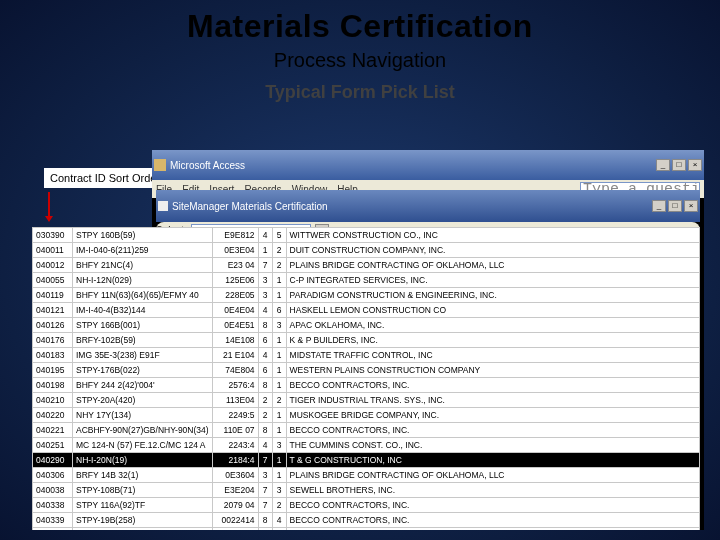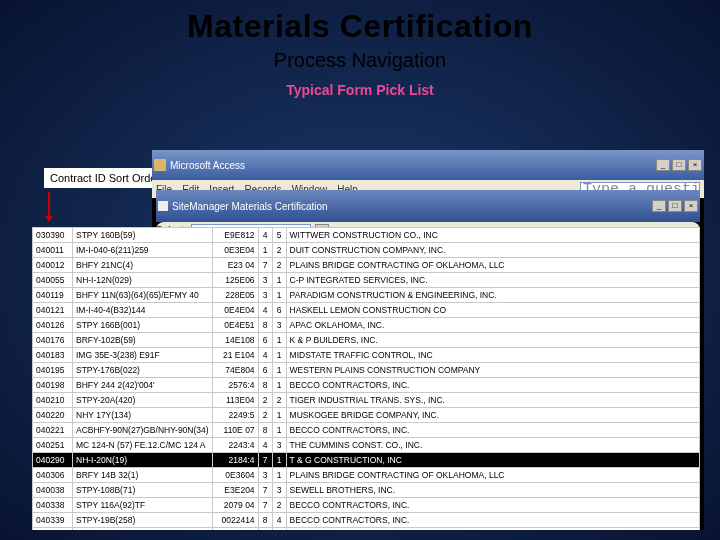--- a/index.html
+++ b/index.html
@@ -4,21 +4,21 @@
 <style>
   * { box-sizing: border-box; margin: 0; padding: 0; }
   html, body { width: 720px; height: 540px; overflow: hidden; }
   body {
     background: radial-gradient(ellipse at center, #1d3a6e 0%, #0e1f42 70%, #081331 100%);
     font-family: Arial, Helvetica, sans-serif;
     color: #000;
   }
   .slide-title { text-align: center; font-size: 32px; font-weight: bold; color: #000; background: transparent; margin-top: 8px; letter-spacing: 0.5px; }
   .slide-sub { text-align: center; font-size: 20px; color: #000; margin-top: 4px; }
-  .slide-sub2 { text-align: center; font-size: 14px; font-weight: bold; color: #ec4899; margin-top: 10px; }
+  .slide-sub2 { text-align: center; font-size: 18px; font-weight: bold; color: #404040; margin-top: 10px; }
   .label-box { position: absolute; left: 44px; top: 168px; background: #fff; color: #000; font-size: 11px; padding: 4px 6px; }
   .arrow { position: absolute; left: 48px; top: 192px; width: 2px; height: 24px; background: #c00; }
   .arrow::after { content:''; position:absolute; left:-3px; bottom:-6px; border-left:4px solid transparent; border-right:4px solid transparent; border-top:6px solid #c00; }
 
   .access-shell { position: absolute; left: 152px; top: 150px; width: 552px; height: 380px; background: #000; }
   .outer-window { position:absolute; left:0; top:0; width:552px; }
   .titlebar-outer { height:30px; background: linear-gradient(#7a96c8,#3a5da0); display:flex; align-items:center; padding:0 2px; font-size:10px; color:#fff; }
   .titlebar-outer .icon { width:12px; height:12px; background:#d7b66a; margin-right:4px; }
   .win-btns { margin-left:auto; display:flex; gap:2px; }
   .win-btn { width:14px; height:12px; background:#d4d0c8; border:1px solid #888; font-size:8px; line-height:10px; text-align:center; color:#000; cursor:pointer; }

